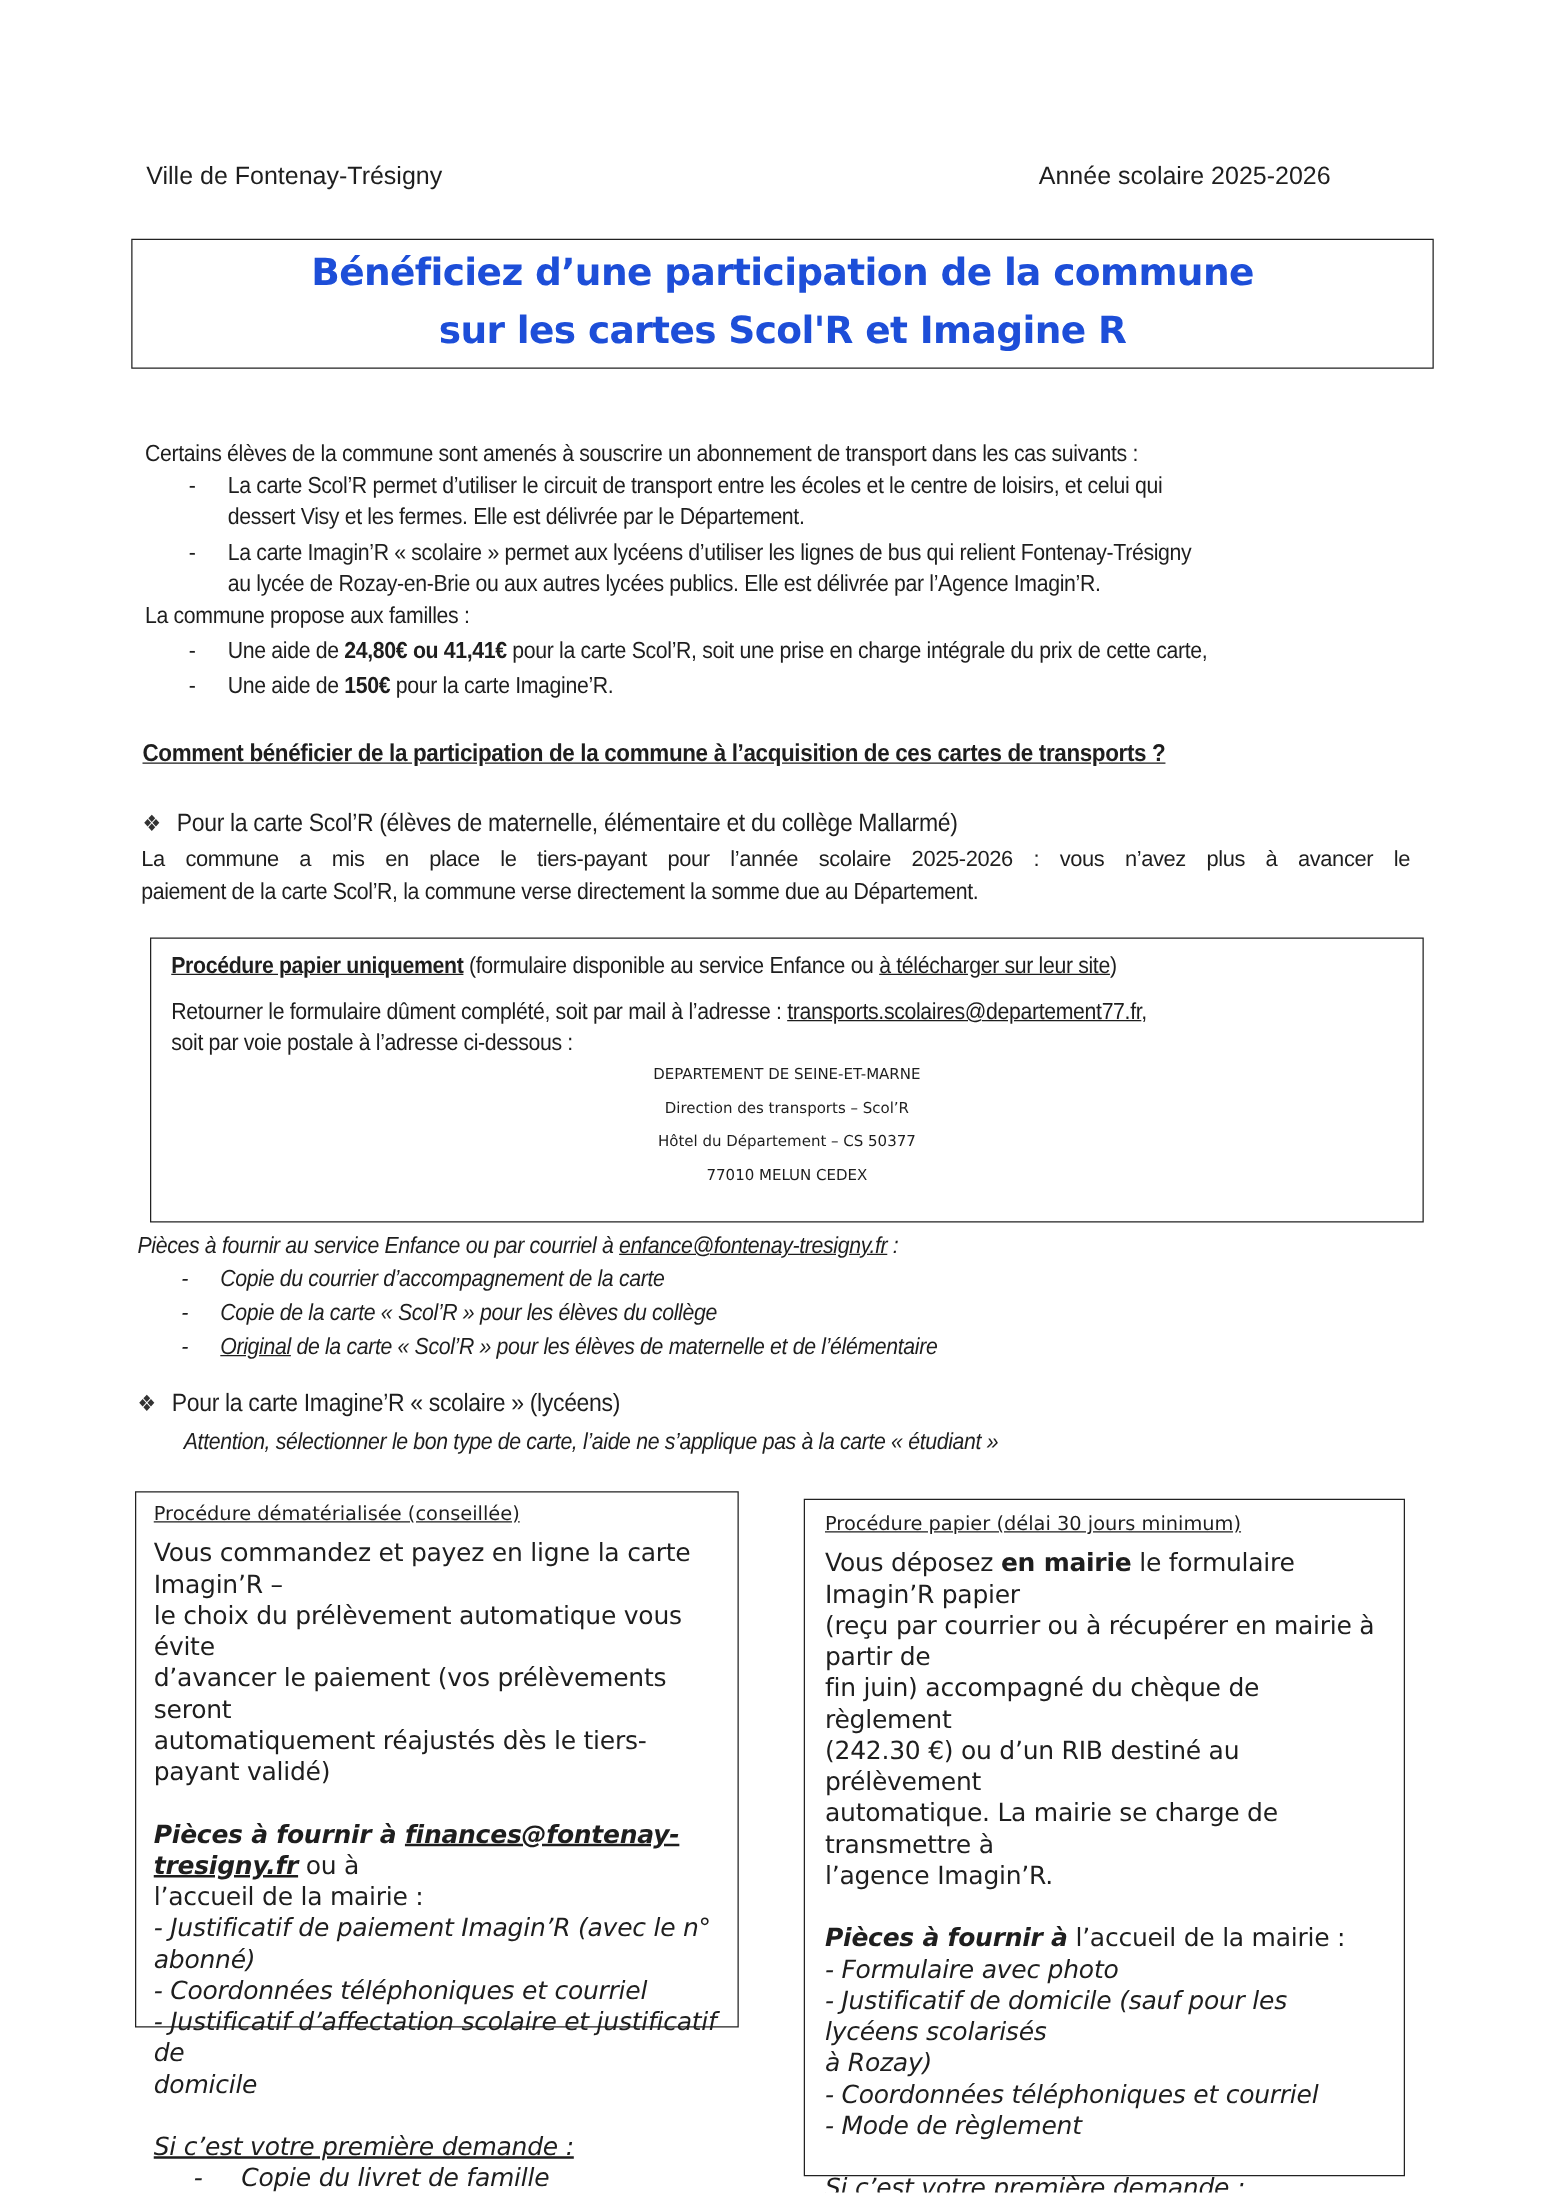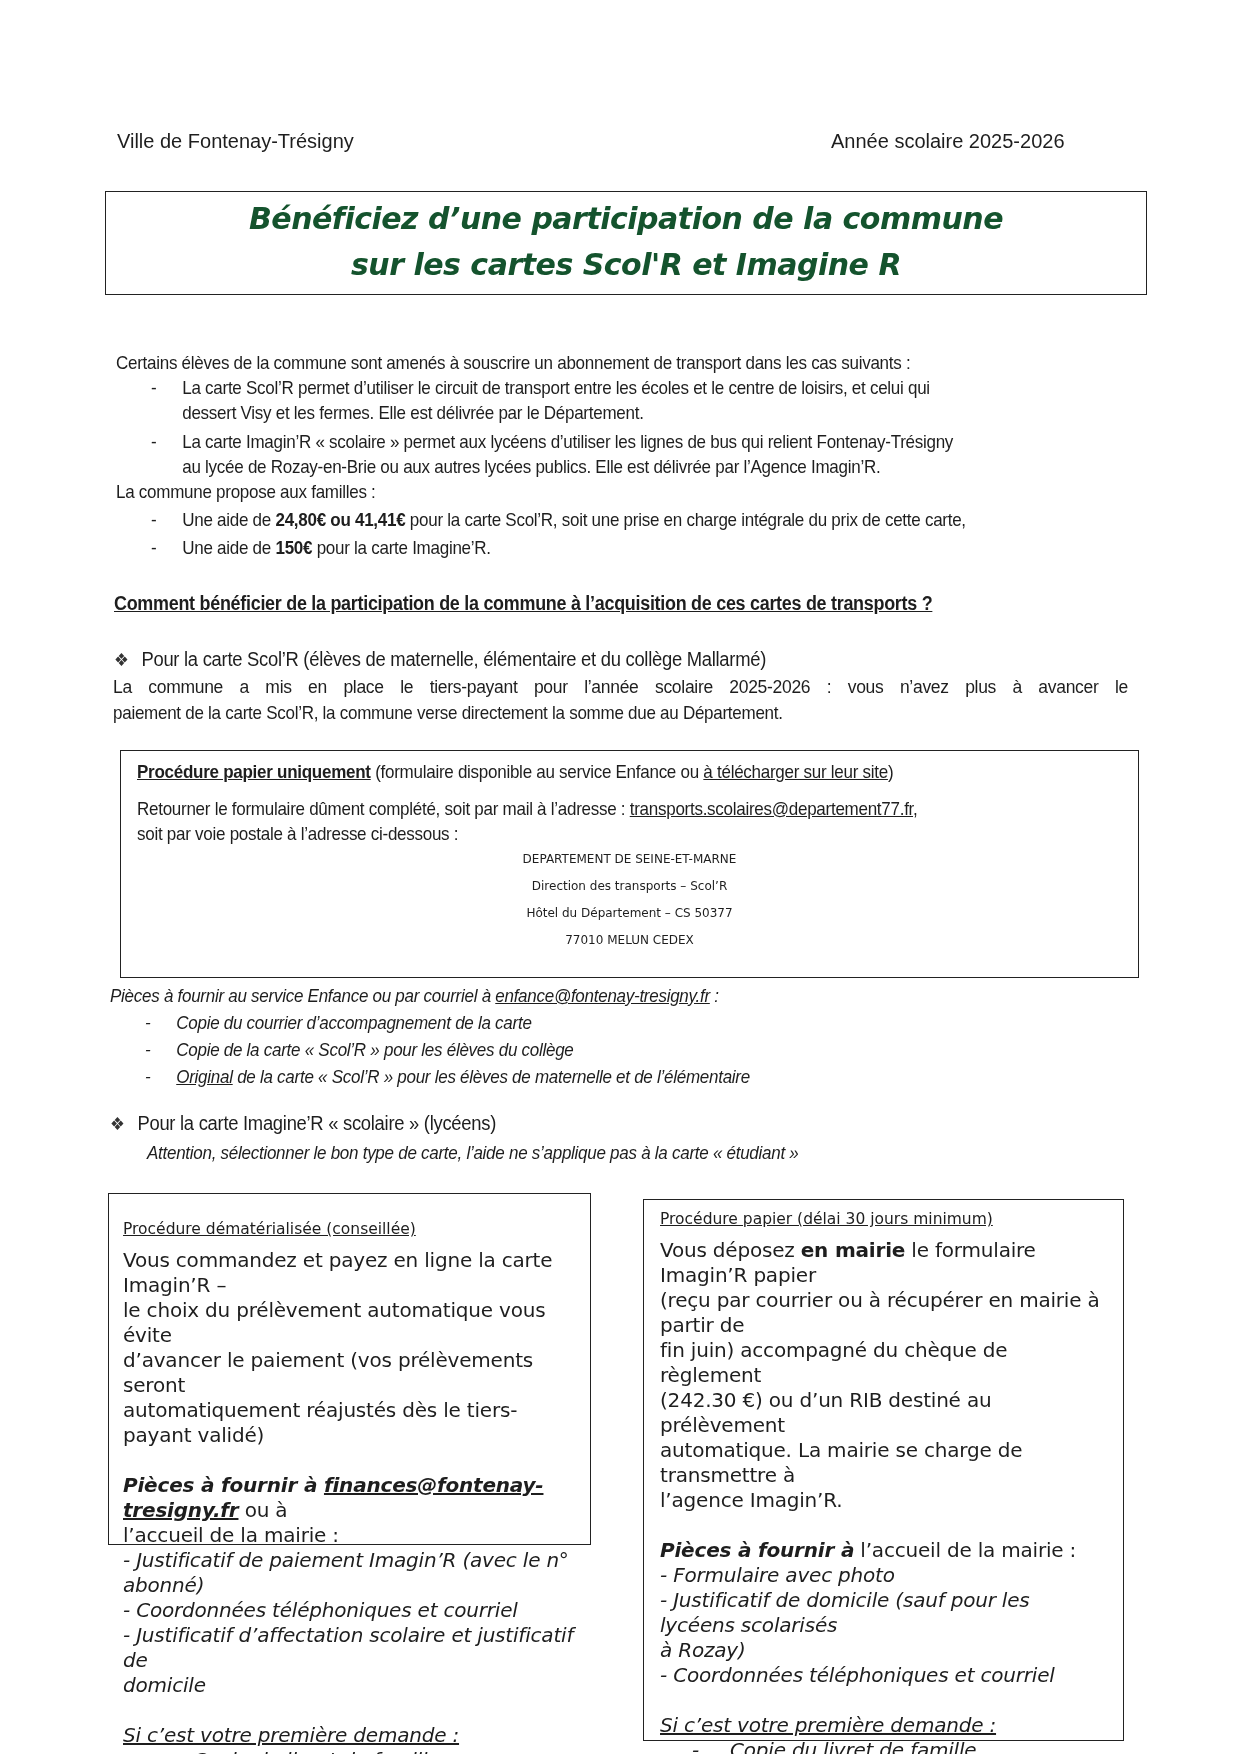--- a/index.html
+++ b/index.html
@@ -12,40 +12,40 @@
   .hdr { font-size: 20px; top: 130px; }
   #hdr-left { left: 117px; }
   #hdr-right { left: 831px; }
   .title-box {
     left: 105px; top: 191px; width: 1042px; height: 104px;
     border: 1.5px solid #222; box-sizing: border-box;
     text-align: center;
   }
   .title-line {
     font-family: "DejaVu Sans", sans-serif; font-weight: bold;
-    font-size: 30px; color: #14532d; letter-spacing: -0.5px; line-height: 46px; font-style: italic;
+    font-size: 30px; color: #1d4ed8; letter-spacing: -0.5px; line-height: 46px;
   }
   .title-box .t1 { margin-top: 4px; }
   .body-text { font-size: 18.5px; line-height: 25px; letter-spacing: -0.3px; }
   .dash-item { position: relative; padding-left: 72px; }
   .dash-item .dash { position: absolute; left: 38px; top: 0; }
   .narrow { transform: scaleX(0.92); transform-origin: left top; }
   b { font-weight: bold; }
   u { text-decoration: underline; }
   .section-heading {
     font-size: 19.5px; font-weight: bold; text-decoration: underline;
     letter-spacing: -0.3px;
   }
   .sub-heading { font-size: 20px; letter-spacing: -0.3px; }
   .sub-heading .diamond { font-size: 18px; margin-right: 14px; color: #333; }
   .box { border: 1.5px solid #222; box-sizing: border-box; }
   .box-scol { left: 120px; top: 750px; width: 1019px; height: 228px; padding: 8px 16px; }
   .italic { font-style: italic; }
   .center-block { text-align: center; font-family: "DejaVu Sans", sans-serif; font-size: 12px; line-height: 27px; }
-  .box-dem { left: 108px; top: 1193px; width: 483px; height: 352px; padding: 26px 14px; }
+  .box-dem { left: 108px; top: 1193px; width: 483px; height: 429px; padding: 8px 14px; }
   .box-pap { left: 643px; top: 1199px; width: 481px; height: 542px; padding: 10px 16px; }
   .col-text { font-family: "DejaVu Sans", sans-serif; font-size: 20px; line-height: 25px; letter-spacing: -0.2px; }
   .col-title { font-family: "DejaVu Sans", sans-serif; font-size: 15.5px; text-decoration: underline; margin-bottom: 10px; }
   .sp { height: 25px; }
   .inner-dash { padding-left: 70px; position: relative; }
   .inner-dash .dash { position: absolute; left: 32px; }
 </style>
 </head>
 <body>
 
@@ -152,17 +152,18 @@
     <div>fin juin) accompagné du chèque de règlement</div>
     <div>(242.30 €) ou d’un RIB destiné au prélèvement</div>
     <div>automatique. La mairie se charge de transmettre à</div>
     <div>l’agence Imagin’R.</div>
     <div class="sp"></div>
     <div><b><i>Pièces à fournir à</i></b><span> l’accueil de la mairie :</span></div>
     <div class="italic">- Formulaire avec photo</div>
     <div class="italic">- Justificatif de domicile (sauf pour les lycéens scolarisés</div>
     <div class="italic">à Rozay)</div>
     <div class="italic">- Coordonnées téléphoniques et courriel</div>
+    <div class="italic">- Mode de règlement</div>
     <div class="sp"></div>
     <div class="italic"><u>Si c’est votre première demande :</u></div>
     <div class="italic inner-dash"><span class="dash">-</span><span>Copie du livret de famille</span></div>
   </div>
 </div>
 
 </body></html>

